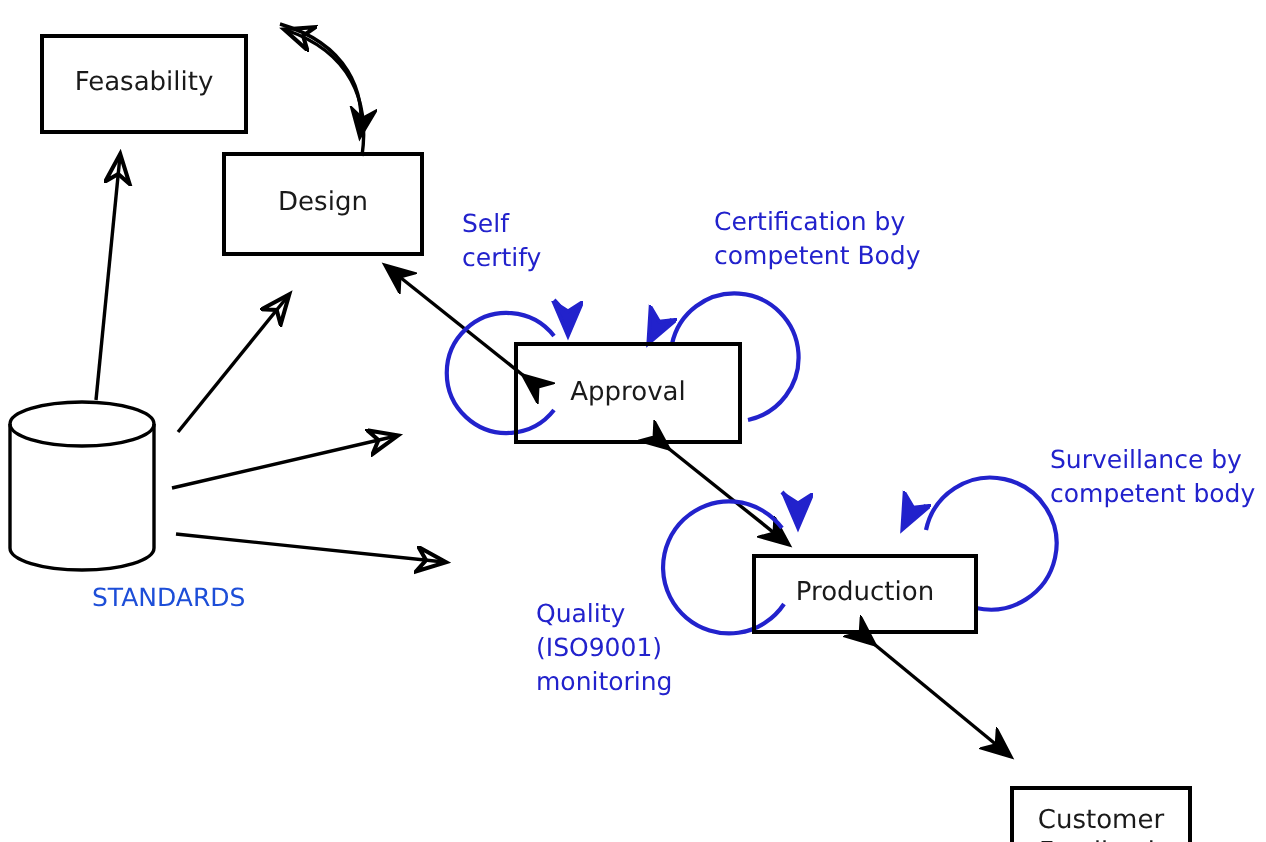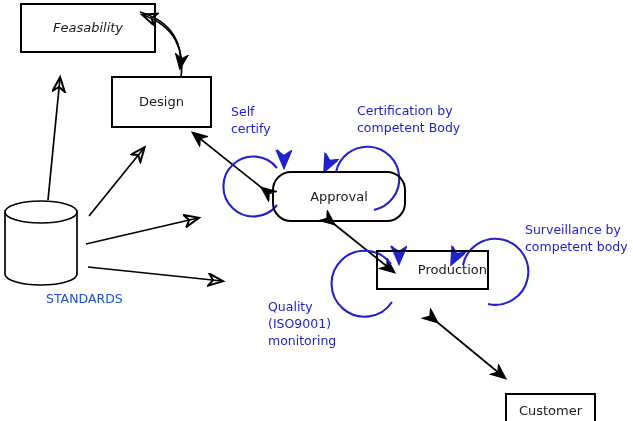--- a/index.html
+++ b/index.html
@@ -112,33 +112,33 @@
       <path d="M391,264 A33,33 0 1 0 392,302" fill="none" stroke="#2222cc" stroke-width="2.1"></path>
       <path d="M391,246 C397,252 399,256 399,262" fill="none" stroke="#2222cc" stroke-width="2.1" marker-end="url(#ahBlue)"></path>
     </g>
 
     <g>
       <path d="M463,265 A33,33 0 1 1 488,304" fill="none" stroke="#2222cc" stroke-width="2.1"></path>
       <path d="M463,253 C457,256 454,259 452,263" fill="none" stroke="#2222cc" stroke-width="2.1" marker-end="url(#ahBlue)"></path>
     </g>
   </svg>
 
-  <div class="node-box" style="left:20px; top:3px; width:136px; height:50px;font-style:italic;">
+  <div class="node-box" style="left:20px; top:17px; width:104px; height:50px;">
     <span>Feasability</span>
   </div>
 
   <div class="node-box" style="left:111px; top:76px; width:101px; height:52px;">
     <span>Design</span>
   </div>
 
-  <div class="node-box" style="left:272px; top:171px; width:134px; height:51px;border-radius:19px;">
+  <div class="node-box" style="left:257px; top:171px; width:114px; height:51px;">
     <span>Approval</span>
   </div>
 
-  <div class="node-box" style="left:376px; top:250px; width:113px; height:40px;justify-content:flex-end;">
+  <div class="node-box" style="left:376px; top:277px; width:113px; height:40px;">
     <span>Production</span>
   </div>
 
   <div class="node-box" style="left:505px; top:366px; width:91px; height:52px;margin-top:27px;">
     <span>Customer
 Feedback</span>
   </div>
 
   <div class="store-label" style="left:2px; top:291px;">STANDARDS</div>
 

